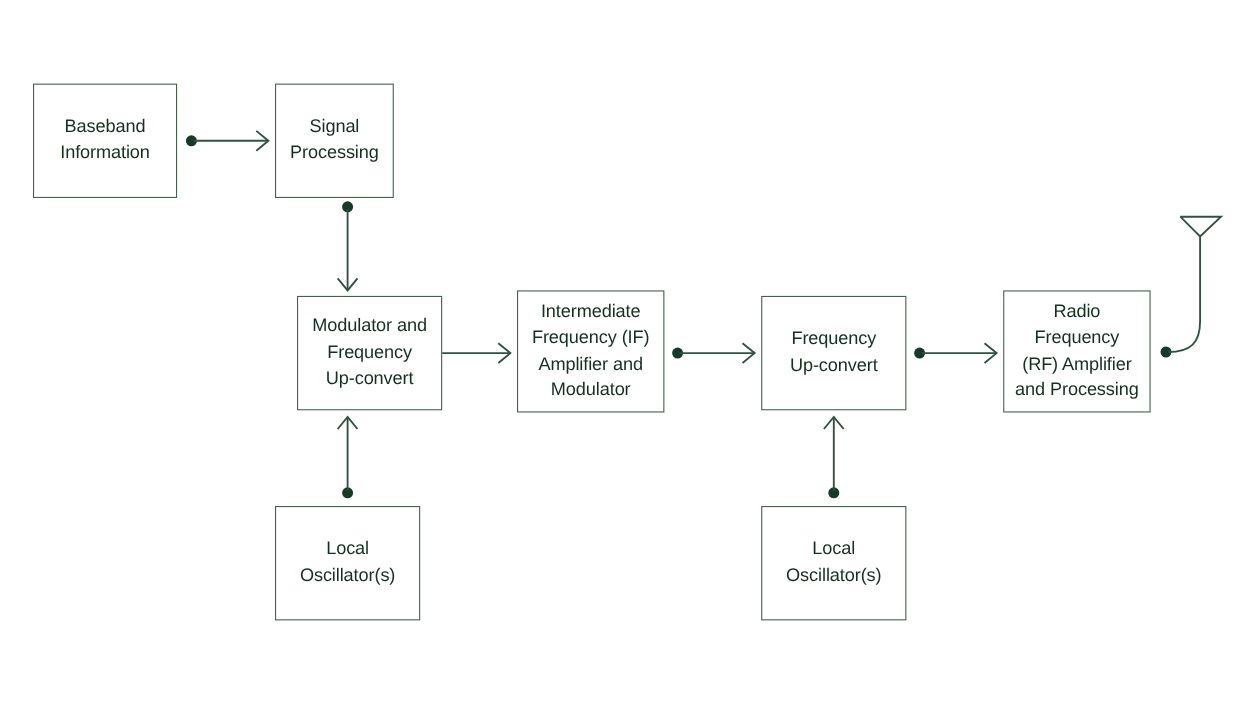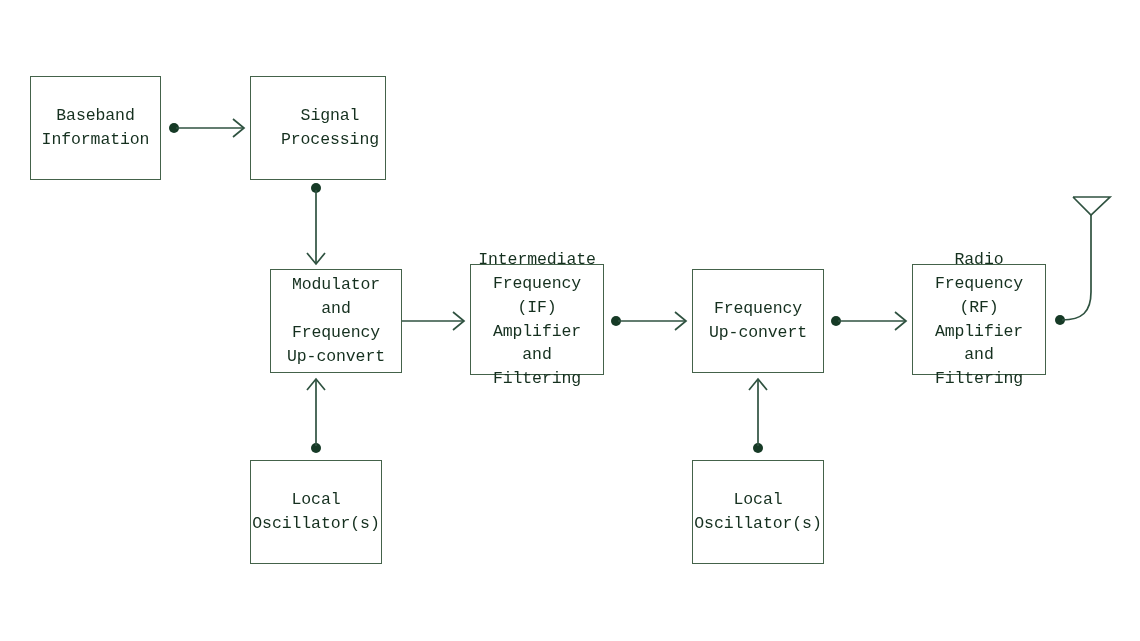--- a/index.html
+++ b/index.html
@@ -30,21 +30,20 @@
     font-size: 16.5px;
     line-height: 1.45;
     letter-spacing: -0.1px;
     font-family: "Liberation Sans", sans-serif;
     white-space: pre-line;
   }
   .block-label {
     display: block;
     padding: 0 6px;
     white-space: pre-line;
-    font-family: Liberation Mono, monospace;
   }
   svg.wires {
     position: absolute;
     left: 0;
     top: 0;
     width: 1140px;
     height: 641px;
     pointer-events: none;
   }
   svg.wires line,
@@ -129,48 +128,48 @@
       <polyline class="antenna" points="1073,197 1110,197 1091,215 1073,197"></polyline>
     </g>
 
   </svg>
 
   <div class="block" style="left:30px; top:76px; width:131px; height:104px;">
     <span class="block-label">Baseband
 Information</span>
   </div>
 
-  <div class="block" style="left:250px; top:76px; width:136px; height:104px;justify-content:flex-end;">
+  <div class="block" style="left:250px; top:76px; width:108px; height:104px;">
     <span class="block-label">Signal
 Processing</span>
   </div>
 
   <div class="block" style="left:250px; top:269px; width:132px; height:104px;margin-left:20px;">
     <span class="block-label">Modulator and
 Frequency
 Up-convert</span>
   </div>
 
   <div class="block" style="left:470px; top:264px; width:134px; height:111px;">
     <span class="block-label">Intermediate
 Frequency (IF)
 Amplifier and
-Filtering</span>
+Modulator</span>
   </div>
 
   <div class="block" style="left:692px; top:269px; width:132px; height:104px;">
     <span class="block-label">Frequency
 Up-convert</span>
   </div>
 
   <div class="block" style="left:912px; top:264px; width:134px; height:111px;">
     <span class="block-label">Radio
 Frequency
 (RF) Amplifier
-and Filtering</span>
+and Processing</span>
   </div>
 
   <div class="block" style="left:250px; top:460px; width:132px; height:104px;">
     <span class="block-label">Local
 Oscillator(s)</span>
   </div>
 
   <div class="block" style="left:692px; top:460px; width:132px; height:104px;">
     <span class="block-label">Local
 Oscillator(s)</span>

